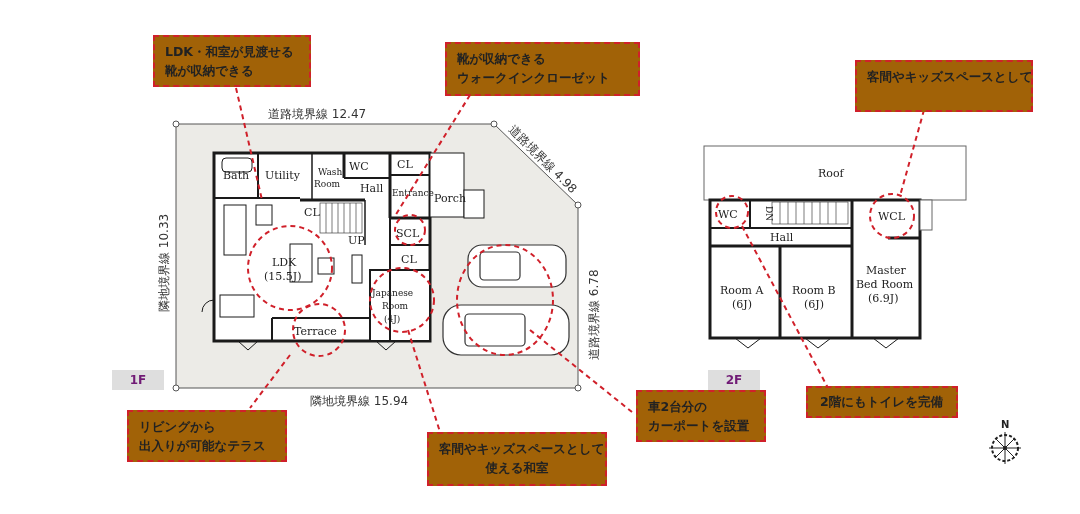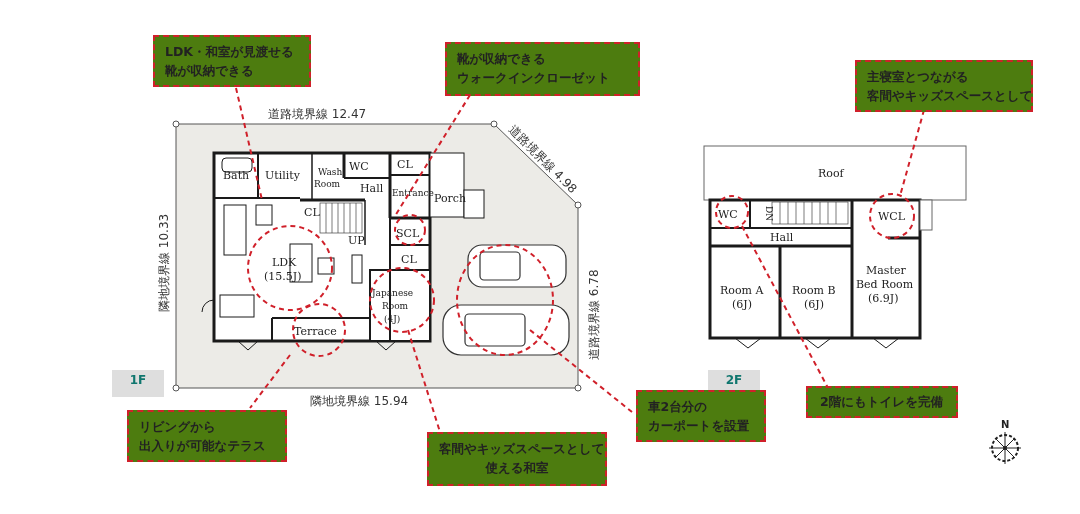--- a/index.html
+++ b/index.html
@@ -1,25 +1,25 @@
 <!DOCTYPE html>
 <html><head>
 <meta charset="utf-8">
 <style>
   html, body { margin:0; padding:0; background:#ffffff; }
   body { width:1080px; height:514px; position:relative; overflow:hidden; font-family:"DejaVu Sans", sans-serif; }
   #stage { position:absolute; left:0; top:0; width:1080px; height:514px; }
   .callout {
-    position:absolute; border:2px dashed #d0202a; background:#4d7c0f;
+    position:absolute; border:2px dashed #d0202a; background:#a16207;
     font-family:"DejaVu Sans", sans-serif; font-weight:bold; font-size:12.5px; line-height:19px;
     color:#222; padding:5px 10px; box-sizing:border-box; white-space:nowrap;
   }
   .floor-tag {
     position:absolute; background:#dedede; font-family:"DejaVu Sans", sans-serif; font-weight:bold;
-    font-size:12px; color:#0f766e; text-align:center; line-height:20px; height:27px;
+    font-size:12px; color:#701a75; text-align:center; line-height:20px; height:20px;
   }
   .room-label { font-family:"DejaVu Serif", serif; font-size:11px; fill:#222; }
   .room-label-sm { font-family:"DejaVu Serif", serif; font-size:9px; fill:#222; }
   .dim { font-family:"DejaVu Sans", sans-serif; font-size:12px; fill:#333; }
 </style>
 </head>
 <body>
 
 <div id="stage">
 
@@ -199,21 +199,20 @@
 
   <div class="callout" style="left:153px;top:35px;width:158px;height:52px;">
     <div>LDK・和室が見渡せる</div>
     <div>靴が収納できる</div>
   </div>
   <div class="callout" style="left:445px;top:42px;width:195px;height:54px;">
     <div>靴が収納できる</div>
     <div>ウォークインクローゼット</div>
   </div>
   <div class="callout" style="left:855px;top:60px;width:178px;height:52px;">
-    <div>主寝室とつながる</div>
     <div>客間やキッズスペースとして</div>
   </div>
   <div class="callout" style="left:127px;top:410px;width:160px;height:52px;">
     <div>リビングから</div>
     <div>出入りが可能なテラス</div>
   </div>
   <div class="callout" style="left:427px;top:432px;width:180px;height:54px;text-align:center;">
     <div>客間やキッズスペースとして</div>
     <div>使える和室</div>
   </div>

